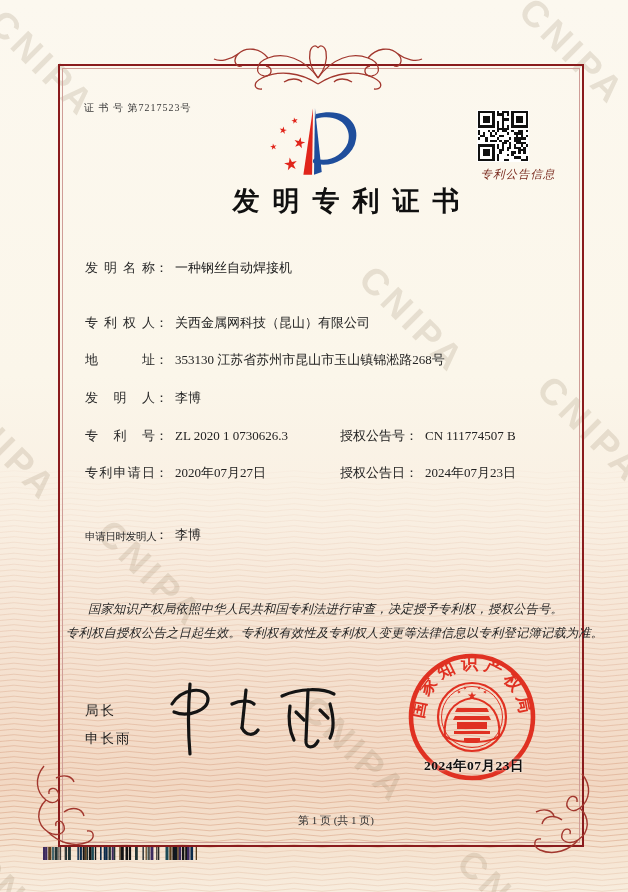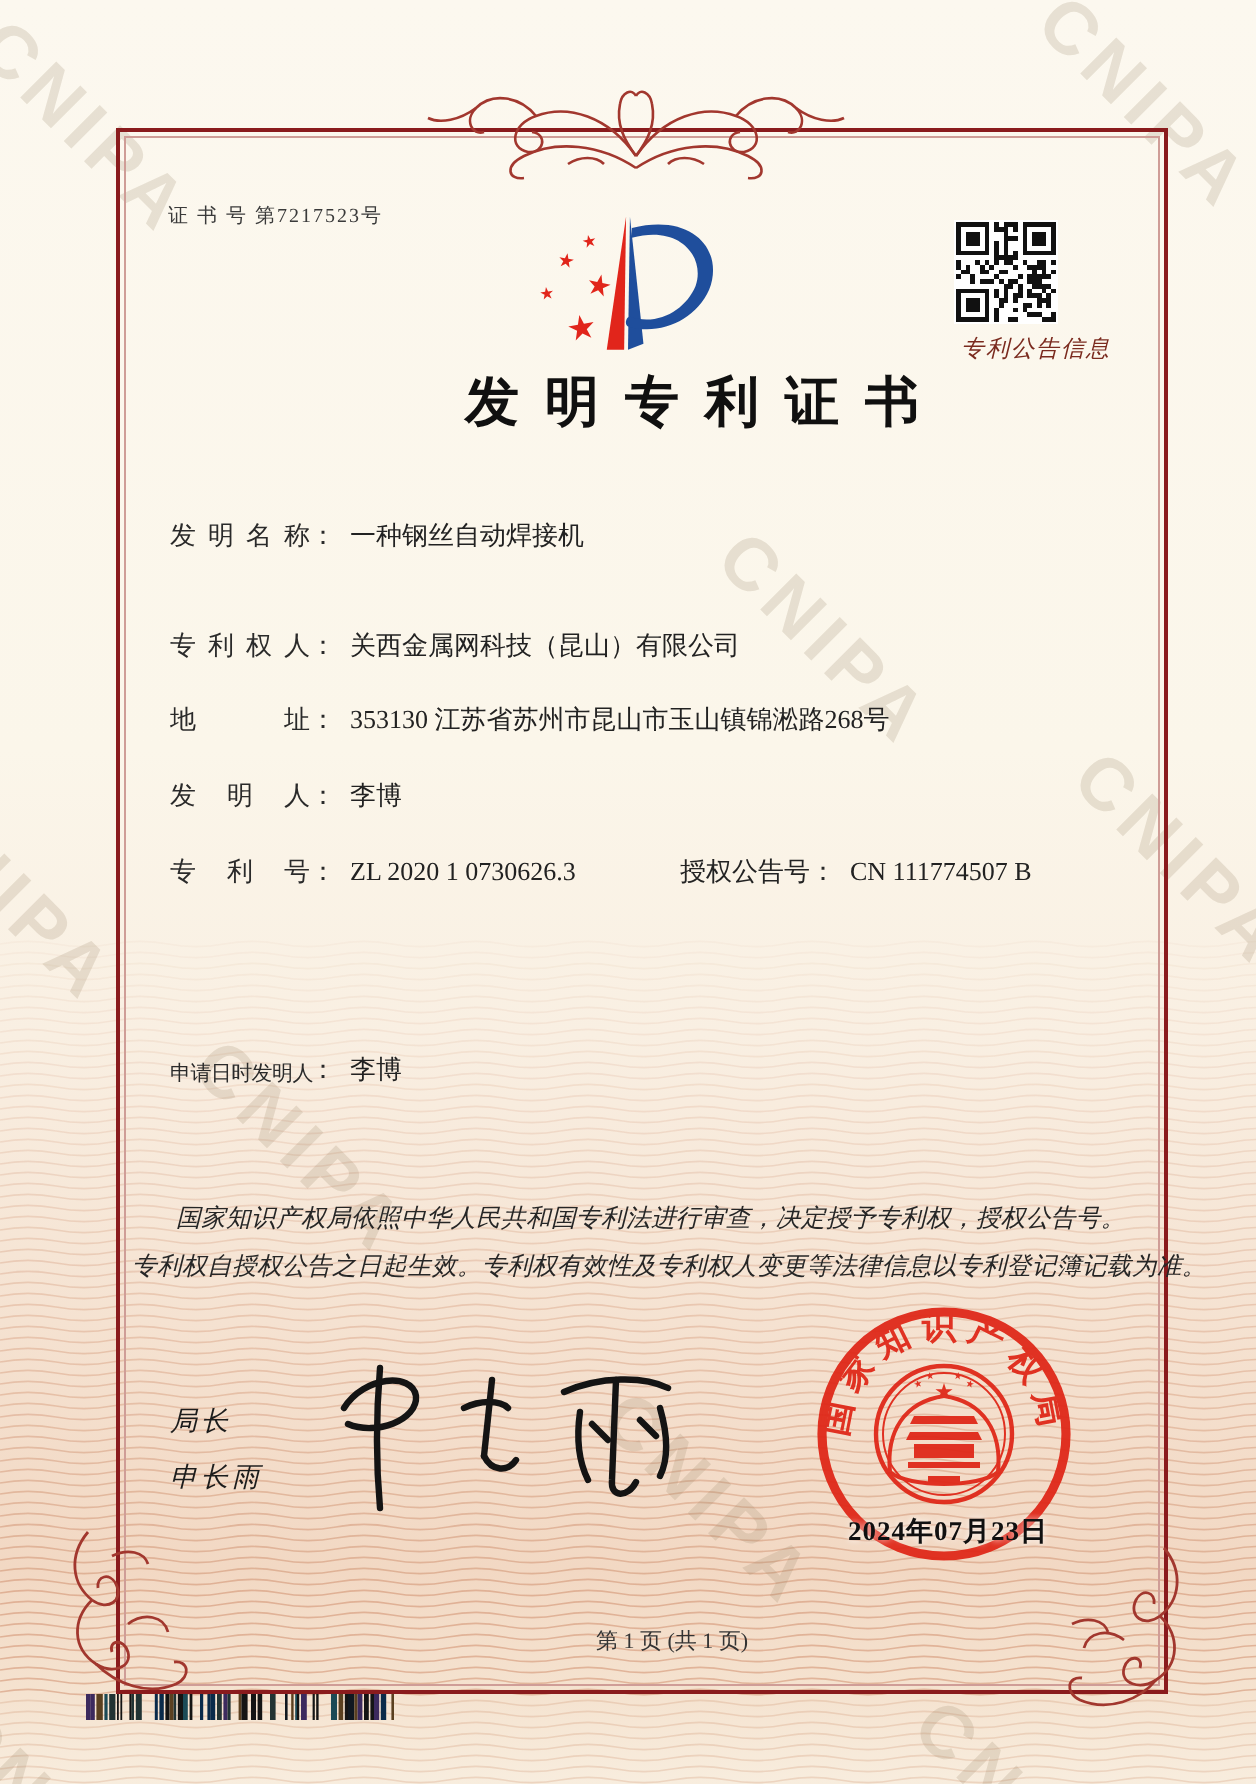--- a/index.html
+++ b/index.html
@@ -28,21 +28,21 @@
   .row{position:absolute;left:85px;width:470px;font-size:13px;color:#232323;white-space:nowrap;}
   .flbl{display:inline-block;width:70px;color:#2a2a2a;text-align:justify;text-align-last:justify;vertical-align:bottom;}
   .row.small .flbl{font-size:10.5px;letter-spacing:-0.3px;}
   .colon{margin-right:7px;color:#2a2a2a;}
   .fval{color:#222;}
   .col2{position:absolute;left:255px;top:0;}
   .decl{position:absolute;left:66px;width:500px;font-size:12.3px;font-style:italic;
         color:#262626;letter-spacing:0.2px;white-space:nowrap;}
   .decl.indent{padding-left:22px;}
   .signer{position:absolute;left:85px;font-family:"Liberation Sans","DejaVu Sans",sans-serif;
-          font-size:13.5px;font-weight:500;color:#1c1c1c;letter-spacing:2px;font-style:italic;}
+          font-size:13.5px;font-weight:500;color:#1c1c1c;letter-spacing:2px;}
   .sig{position:absolute;left:162px;top:678px;}
   .seal{position:absolute;left:404px;top:650px;}
   .sealdate{position:absolute;left:424px;top:757px;width:110px;font-size:13.5px;font-weight:700;
             color:#101010;letter-spacing:0.5px;text-shadow:0 0 3px rgba(255,255,255,0.9);white-space:nowrap;}
   .footer{position:absolute;left:58px;top:813px;width:522px;text-align:center;
           font-size:11px;color:#333;padding-left:17px;}
   .barcode{position:absolute;left:43px;top:847px;background:transparent;}
 </style>
 </head>
 <body>
@@ -341,20 +341,24 @@
     <div class="row" style="top:351px">
       <span class="flbl">地址</span><span class="colon">：</span><span class="fval">353130 江苏省苏州市昆山市玉山镇锦淞路268号</span>
     </div>
     <div class="row" style="top:389px">
       <span class="flbl">发明人</span><span class="colon">：</span><span class="fval">李博</span>
     </div>
     <div class="row" style="top:427px">
       <span class="flbl">专利号</span><span class="colon">：</span><span class="fval">ZL 2020 1 0730626.3</span>
       <span class="col2"><span>授权公告号</span><span class="colon">：</span><span class="fval">CN 111774507 B</span></span>
     </div>
+    <div class="row" style="top:464px">
+      <span class="flbl">专利申请日</span><span class="colon">：</span><span class="fval">2020年07月27日</span>
+      <span class="col2"><span>授权公告日</span><span class="colon">：</span><span class="fval">2024年07月23日</span></span>
+    </div>
     <div class="row small" style="top:526px">
       <span class="flbl">申请日时发明人</span><span class="colon">：</span><span class="fval">李博</span>
     </div>
 
     <div class="decl indent" style="top:601px">国家知识产权局依照中华人民共和国专利法进行审查，决定授予专利权，授权公告号。</div>
     <div class="decl" style="top:625px">专利权自授权公告之日起生效。专利权有效性及专利权人变更等法律信息以专利登记簿记载为准。</div>
 
     <div class="signer" style="top:702px">局长</div>
     <div class="signer" style="top:730px">申长雨</div>
 

